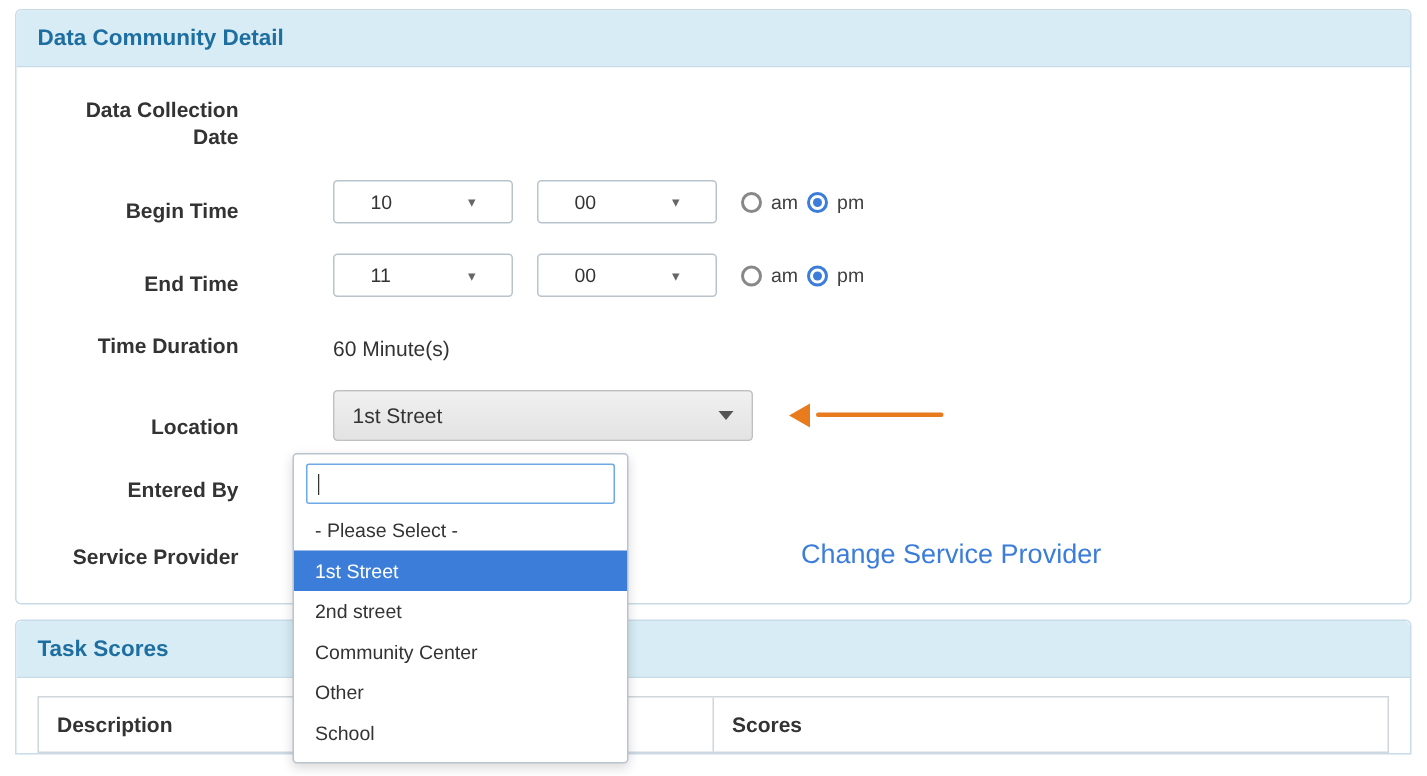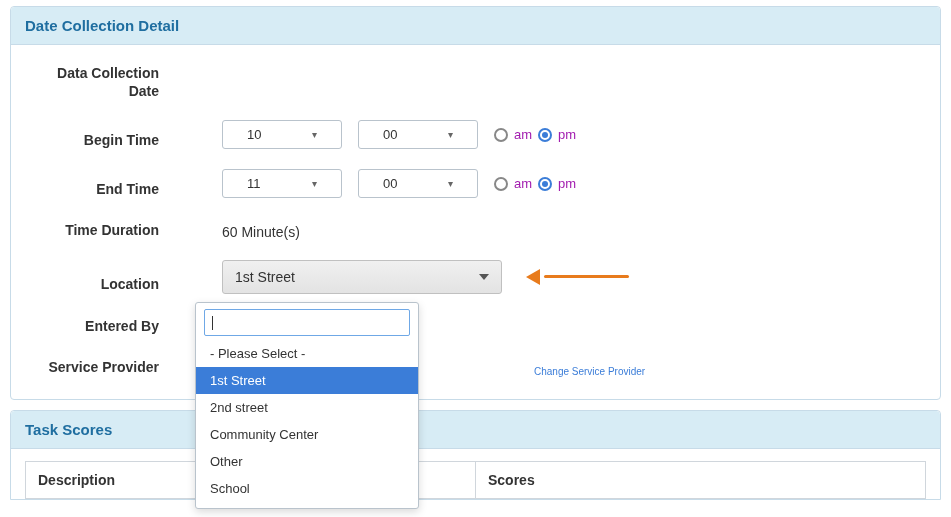--- a/index.html
+++ b/index.html
@@ -60,21 +60,21 @@
     border-radius: 3px;
     padding: 6px 24px;
     font-size: 13px;
     width: 120px;
     display: flex;
     justify-content: space-between;
     align-items: center;
     cursor: pointer;
   }
   .select .caret { font-size: 10px; color: #666; }
-  .radio-grp { display: flex; align-items: center; gap: 6px; font-size: 13px; color: #a21caf; }
+  .radio-grp { display: flex; align-items: center; gap: 6px; font-size: 13px; color: #404040; }
   .radio {
     width: 14px; height: 14px; border-radius: 50%;
     border: 2px solid #3b7dd8; display: inline-block; position: relative;
     background: #fff;
   }
   .radio.empty { border-color: #888; }
   .radio.checked::after {
     content: ""; position: absolute; top: 2px; left: 2px;
     width: 6px; height: 6px; border-radius: 50%; background: #3b7dd8;
   }
@@ -138,21 +138,21 @@
     font-size: 13px;
     color: #333;
     cursor: pointer;
     white-space: nowrap;
   }
   .dd-item.selected {
     background: #3b7dd8;
     color: #fff;
   }
   .link {
-    color: #3b7dd8; cursor: pointer; font-size: 10px;
+    color: #3b7dd8; cursor: pointer; font-size: 18px;
   }
   .task-panel {
     margin: 0 10px 0 10px;
     border: 1px solid #c7dbe8;
     border-radius: 4px 4px 0 0;
     overflow: hidden;
   }
   .task-panel .panel-header { border-radius: 4px 4px 0 0; }
   .task-table {
     margin: 12px 14px 0 14px;
@@ -164,21 +164,21 @@
     padding: 10px 12px;
     border-right: 1px solid #d0d6dc;
     flex: 1;
   }
   .task-table .th:last-child { border-right: none; }
 </style>
 </head>
 <body>
 
 <div class="panel">
-  <div class="panel-header">Date Collection Detail</div>
+  <div class="panel-header">Data Community Detail</div>
   <div class="panel-body">
 
     <div class="form-row">
       <div class="label-col">Data Collection Date</div>
     </div>
 
     <div class="form-row">
       <div class="label-col">Begin Time</div>
       <div class="val-col nopad">
         <div class="select">

